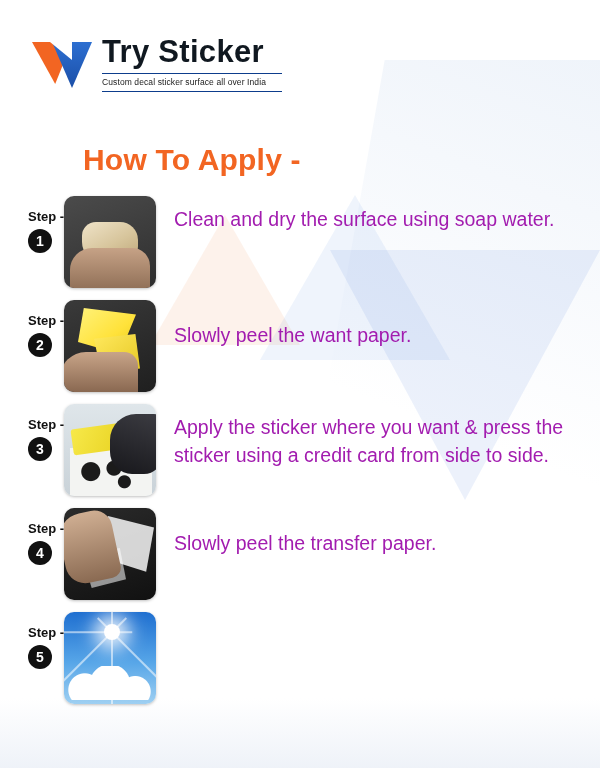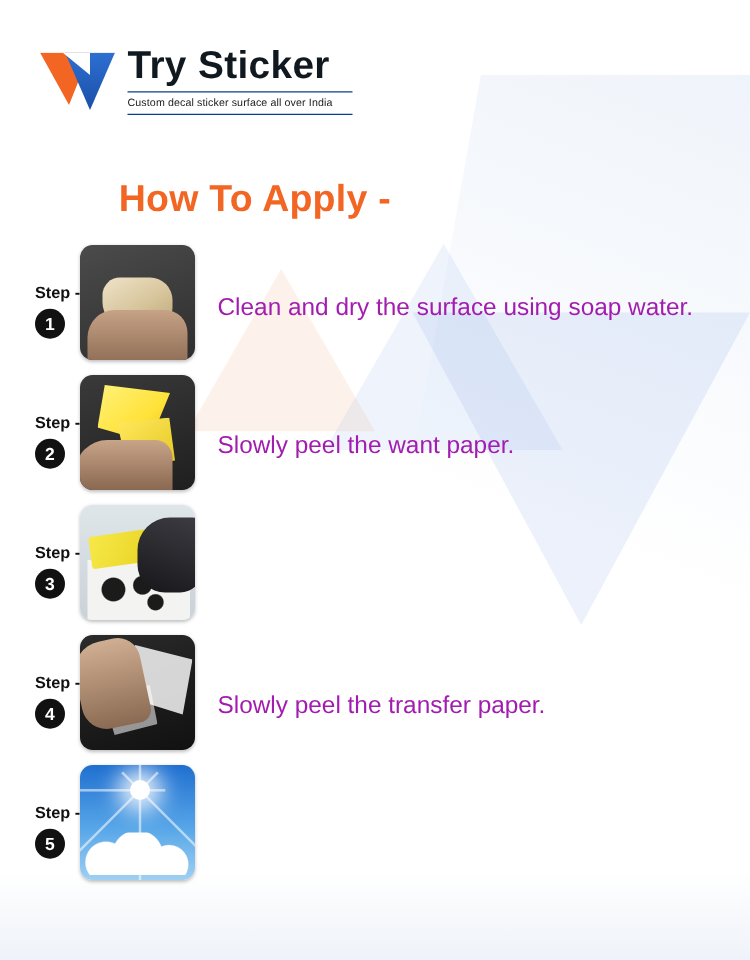--- a/index.html
+++ b/index.html
@@ -147,40 +147,40 @@
   .logo-rule-bottom {
     height: 1.5px;
     background: #0d3d8c;
     margin-top: 4px;
     width: 180px;
   }
 
   
   .main-title {
     position: absolute;
-    left: 95px;
+    left: 83px;
     top: 143px;
     font-size: 30px;
     font-weight: bold;
     color: #f26522;
     z-index: 3;
     letter-spacing: 0.2px;
   }
 
   
   .steps {
     position: absolute;
     left: 0;
     top: 196px;
     width: 600px;
     z-index: 3;
   }
   .step-row {
     display: flex;
-    align-items: center;
+    align-items: flex-start;
     margin-bottom: 12px;
     min-height: 92px;
   }
   .step-label-col {
     width: 62px;
     flex: none;
     padding-left: 28px;
     box-sizing: border-box;
     display: flex;
     flex-direction: column;
@@ -412,20 +412,21 @@
       <div class="step-label-col">
         <div class="step-word">Step -</div>
         <div class="step-num">3</div>
       </div>
       <div class="step-thumb thumb-3">
         <div class="decal"></div>
         <div class="decal-art"></div>
         <div class="card"></div>
         <div class="hand3"></div>
       </div>
+      <div class="step-text">Apply the sticker where you want &amp; press the sticker using a credit card from side to side.</div>
     </div>
 
     <div class="step-row center-text">
       <div class="step-label-col">
         <div class="step-word">Step -</div>
         <div class="step-num">4</div>
       </div>
       <div class="step-thumb thumb-4">
         <div class="film"></div>
         <div class="film2"></div>

